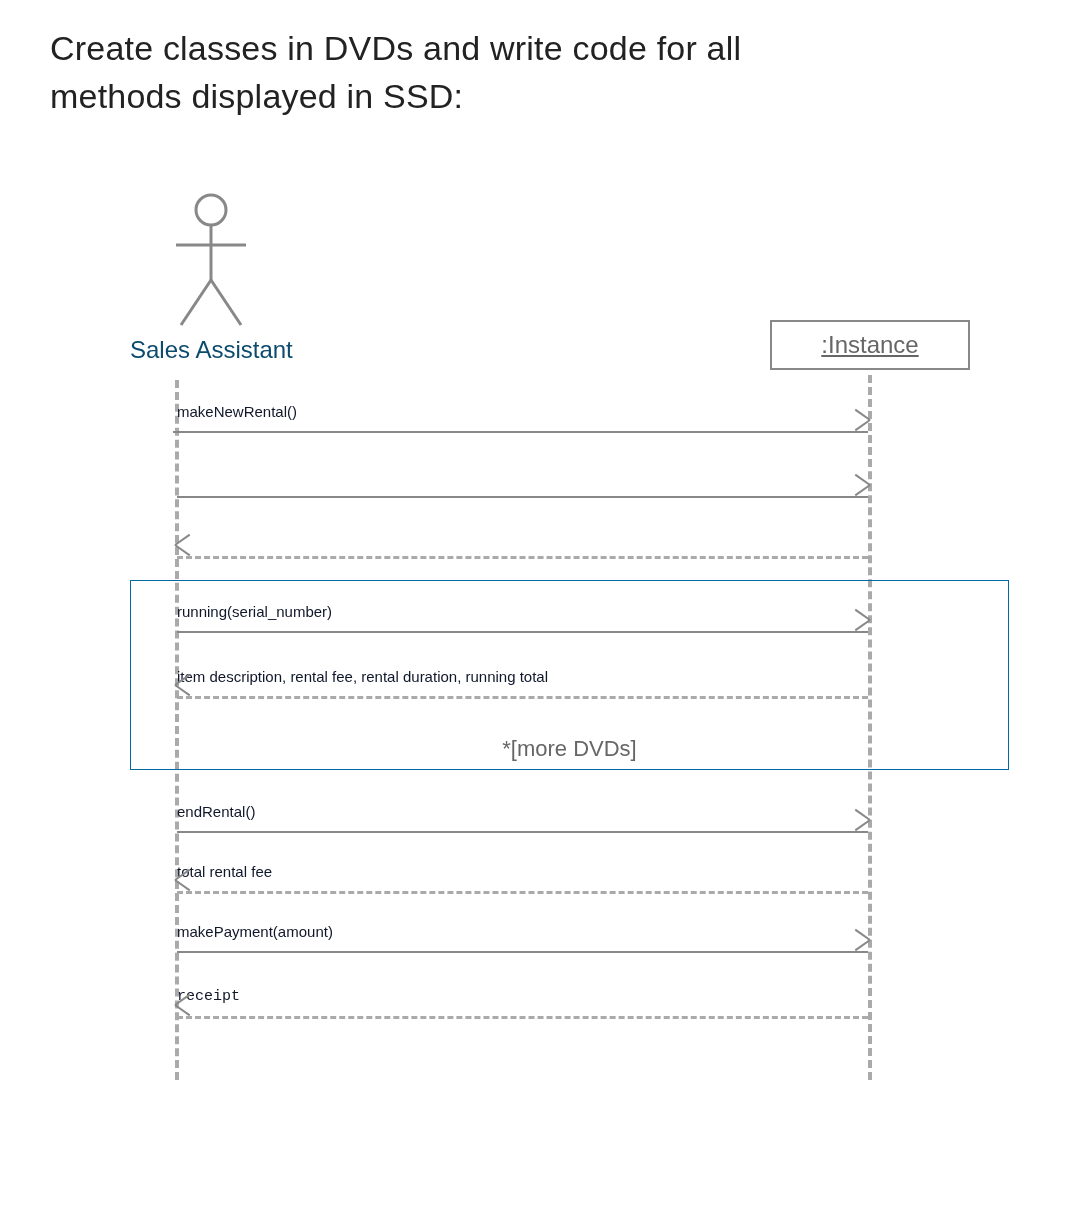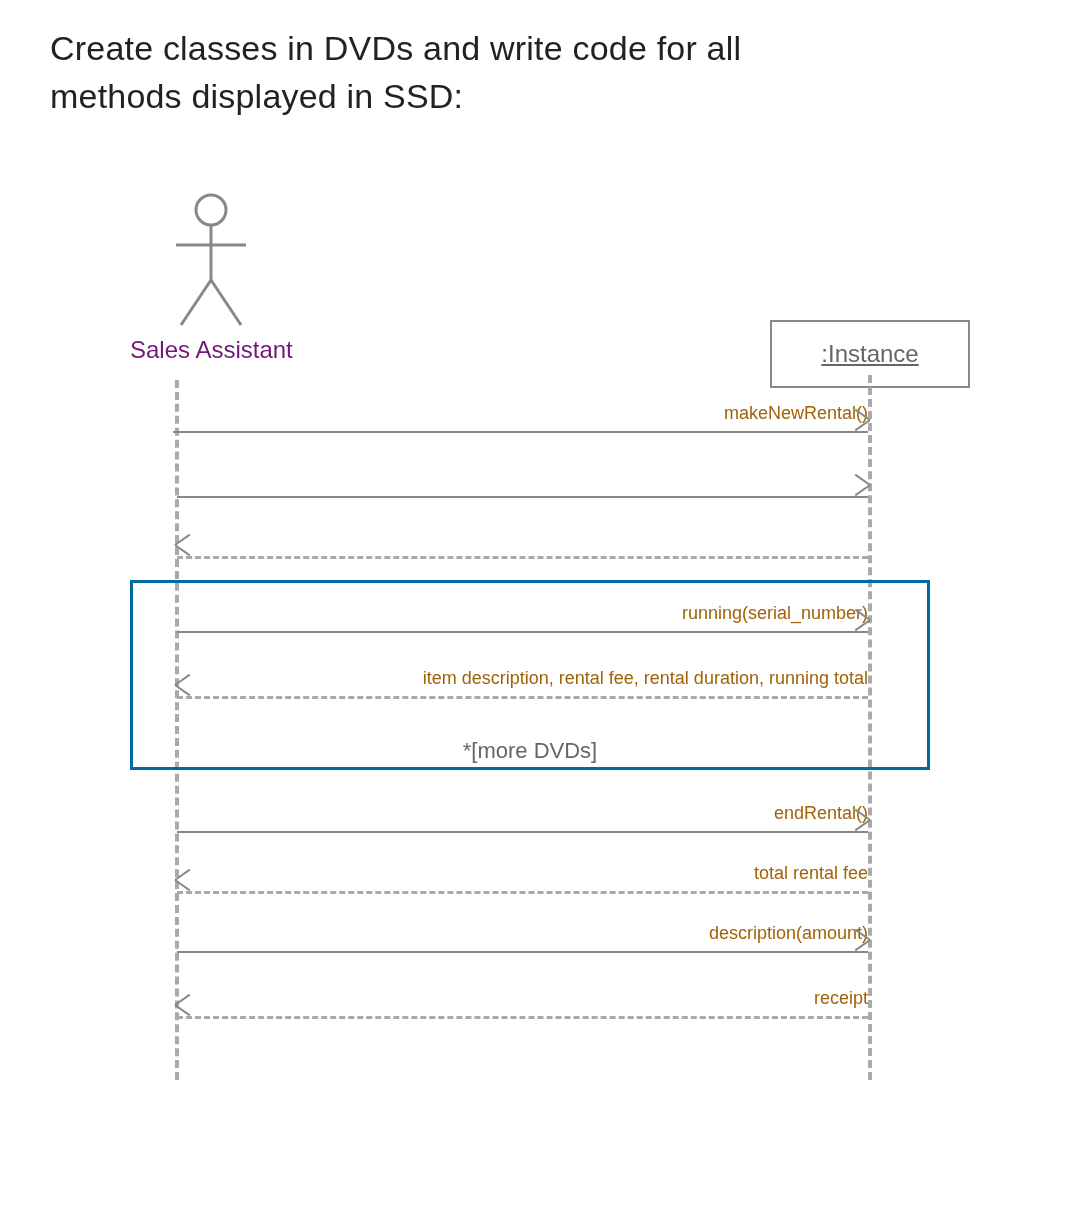--- a/index.html
+++ b/index.html
@@ -31,28 +31,28 @@
     .actor {
       position: absolute;
       top: 10px;
       left: 80px;
       text-align: center;
     }
     .actor svg { display: block; margin: 0 auto; }
     .actor-label {
       margin-top: 6px;
       font-size: 24px;
-      color: #701a75;
+      color: #0c4a6e;
     }
     .instance-box {
       position: absolute;
       top: 140px;
       left: 720px;
       width: 200px;
-      height: 68px;
+      height: 50px;
       border: 2px solid #888;
       display: flex;
       align-items: center;
       justify-content: center;
     }
     .instance-label {
       font-size: 24px;
       color: #666;
       text-decoration: underline;
     }
@@ -74,23 +74,23 @@
     .message-row {
       position: absolute;
       left: 127px;
       width: 691px;
       height: 40px;
     }
     .message-label {
       position: absolute;
       width: 100%;
       top: -2px;
-      text-align: right;
-      font-size: 18px;
-      color: #a16207;
+      text-align: left;
+      font-size: 15px;
+      color: #0f172a;
     }
     .arrow-line {
       position: absolute;
       top: 26px;
       left: 0;
       width: 100%;
       height: 0;
     }
     .solid-line {
       border-top: 2.5px solid #888;
@@ -123,23 +123,23 @@
       border-top: 2.5px solid #888;
     }
     .open-arrow-right::before { transform: rotate(35deg); transform-origin: right; right: 0; top: 2px; }
     .open-arrow-right::after { transform: rotate(-35deg); transform-origin: right; right: 0; top: 2px; }
     .open-arrow-left::before { transform: rotate(-35deg); transform-origin: left; left: 0; top: 2px; }
     .open-arrow-left::after { transform: rotate(35deg); transform-origin: left; left: 0; top: 2px; }
     .loop-box {
       position: absolute;
       top: 400px;
       left: 80px;
-      width: 800px;
+      width: 879px;
       height: 190px;
-      border: 3px solid #0369a1;
+      border: 1px solid #0369a1;
     }
     .loop-text {
       position: absolute;
       width: 100%;
       text-align: center;
       font-size: 22px;
       color: #666;
     }
     .tick-left {
       position: absolute;
@@ -216,24 +216,24 @@
     <div class="arrow-head-left open-arrow-left"></div>
   </div>
 
   <div class="message-row" style="top:625px;">
     <div class="message-label">endRental()</div>
     <div class="arrow-line solid-line"></div>
     <div class="arrow-head-right open-arrow-right"></div>
   </div>
 
   <div class="message-row" style="top:745px;">
-    <div class="message-label">description(amount)</div>
-    <div class="arrow-line solid-line"></div>
-    <div class="arrow-head-right open-arrow-right"></div>
-  </div>
-
-  <div class="message-row" style="top:810px;">
+    <div class="message-label">makePayment(amount)</div>
+    <div class="arrow-line solid-line"></div>
+    <div class="arrow-head-right open-arrow-right"></div>
+  </div>
+
+  <div class="message-row" style="top:810px;font-family:Liberation Mono, monospace;">
     <div class="message-label">receipt</div>
     <div class="arrow-line dashed-line"></div>
     <div class="arrow-head-left open-arrow-left"></div>
   </div>
 
 </div>
 
 </body></html>

